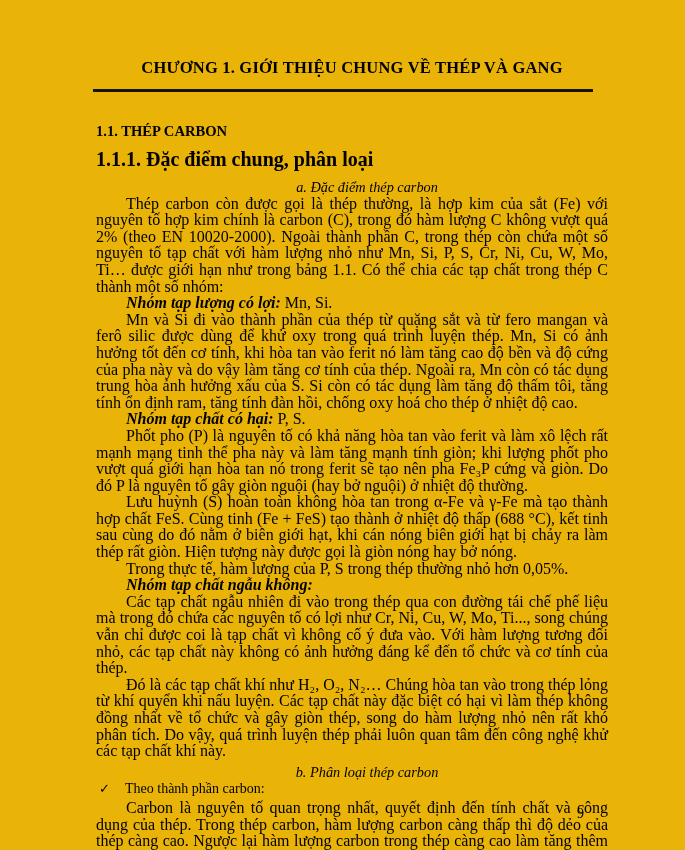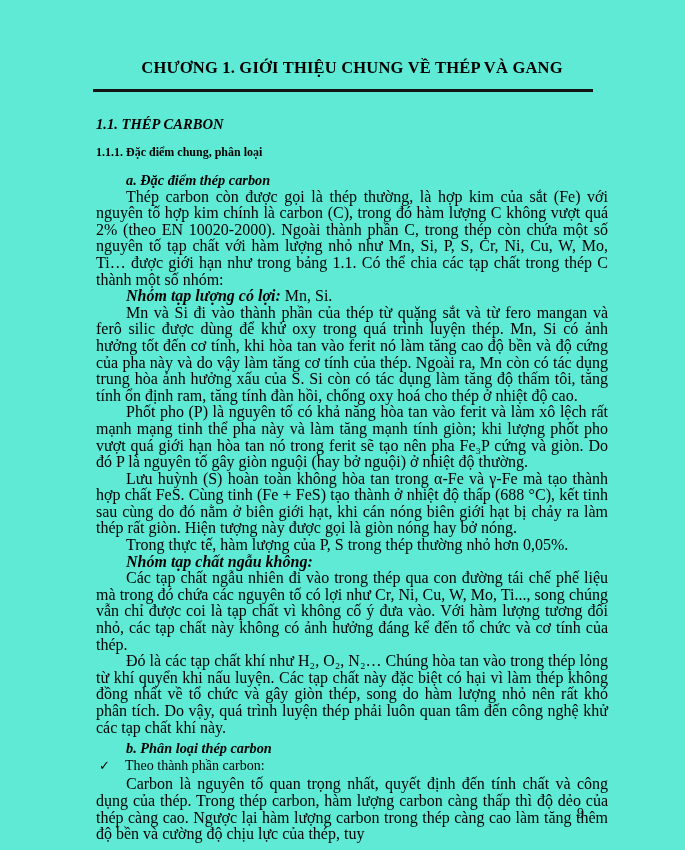--- a/index.html
+++ b/index.html
@@ -11,21 +11,21 @@
     width: 685px;
     height: 850px;
     font-family: "Liberation Serif", "DejaVu Serif", serif;
     color: #000000;
     overflow: hidden;
   }
   .page {
     position: relative;
     width: 685px;
     height: 850px;
-    background: #5eead4;
+    background: #eab308;
   }
   .content {
     position: absolute;
     left: 96px;
     top: 0;
     width: 512px;
   }
   .chapter-title {
     margin: 0;
     padding-top: 57px;
@@ -37,39 +37,39 @@
     white-space: nowrap;
   }
   .title-rule {
     margin: 11px 0 0 -3px;
     width: 500px;
     height: 0;
     border: none;
     border-top: 3px solid #141414;
   }
   .h-section {
-    margin: 24px 0 0 0;
+    margin: 31px 0 0 0;
     font-size: 14.6px;
     font-weight: bold;
     line-height: 17px;
-    font-style: italic;
   }
   .h-subsection {
     margin: 11px 0 0 0;
-    font-size: 12px;
+    font-size: 20px;
     font-weight: bold;
     line-height: 17px;
   }
   .h-alpha {
     margin: 11px 0 0 0;
     padding-left: 30px;
     font-size: 14.3px;
-    font-weight: bold;
+    font-weight: normal;
     font-style: italic;
     line-height: 16.6px;
+    text-align: center;
   }
   .h-alpha.b-head {
     margin-top: 4px;
   }
   p.body-par {
     margin: 0;
     text-align: justify;
     text-indent: 30px;
     font-size: 16px;
     line-height: 16.6px;
@@ -115,20 +115,21 @@
     <div class="h-subsection">1.1.1. Đặc điểm chung, phân loại</div>
 
     <div class="h-alpha">a. Đặc điểm thép carbon</div>
 
     <p class="body-par">Thép carbon còn được gọi là thép thường, là hợp kim của sắt (Fe) với nguyên tố hợp kim chính là carbon (C), trong đó hàm lượng C không vượt quá 2% (theo EN 10020-2000). Ngoài thành phần C, trong thép còn chứa một số nguyên tố tạp chất với hàm lượng nhỏ như Mn, Si, P, S, Cr, Ni, Cu, W, Mo, Ti… được giới hạn như trong bảng 1.1. Có thể chia các tạp chất trong thép C thành một số nhóm:</p>
 
     <p class="body-par"><span class="impurity-label">Nhóm tạp lượng có lợi:</span><span> Mn, Si.</span></p>
 
     <p class="body-par">Mn và Si đi vào thành phần của thép từ quặng sắt và từ fero mangan và ferô silic được dùng để khử oxy trong quá trình luyện thép. Mn, Si có ảnh hưởng tốt đến cơ tính, khi hòa tan vào ferit nó làm tăng cao độ bền và độ cứng của pha này và do vậy làm tăng cơ tính của thép. Ngoài ra, Mn còn có tác dụng trung hòa ảnh hưởng xấu của S. Si còn có tác dụng làm tăng độ thấm tôi, tăng tính ổn định ram, tăng tính đàn hồi, chống oxy hoá cho thép ở nhiệt độ cao.</p>
 
+    <p class="body-par"><span class="impurity-label">Nhóm tạp chất có hại:</span><span> P, S.</span></p>
 
     <p class="body-par">Phốt pho (P) là nguyên tố có khả năng hòa tan vào ferit và làm xô lệch rất mạnh mạng tinh thể pha này và làm tăng mạnh tính giòn; khi lượng phốt pho vượt quá giới hạn hòa tan nó trong ferit sẽ tạo nên pha Fe₃P cứng và giòn. Do đó P là nguyên tố gây giòn nguội (hay bở nguội) ở nhiệt độ thường.</p>
 
     <p class="body-par">Lưu huỳnh (S) hoàn toàn không hòa tan trong α-Fe và γ-Fe mà tạo thành hợp chất FeS. Cùng tinh (Fe + FeS) tạo thành ở nhiệt độ thấp (688 °C), kết tinh sau cùng do đó nằm ở biên giới hạt, khi cán nóng biên giới hạt bị chảy ra làm thép rất giòn. Hiện tượng này được gọi là giòn nóng hay bở nóng.</p>
 
     <p class="body-par">Trong thực tế, hàm lượng của P, S trong thép thường nhỏ hơn 0,05%.</p>
 
     <p class="body-par"><span class="impurity-label">Nhóm tạp chất ngẫu không:</span></p>
 
     <p class="body-par">Các tạp chất ngẫu nhiên đi vào trong thép qua con đường tái chế phế liệu mà trong đó chứa các nguyên tố có lợi như Cr, Ni, Cu, W, Mo, Ti..., song chúng vẫn chỉ được coi là tạp chất vì không cố ý đưa vào. Với hàm lượng tương đối nhỏ, các tạp chất này không có ảnh hưởng đáng kể đến tổ chức và cơ tính của thép.</p>

